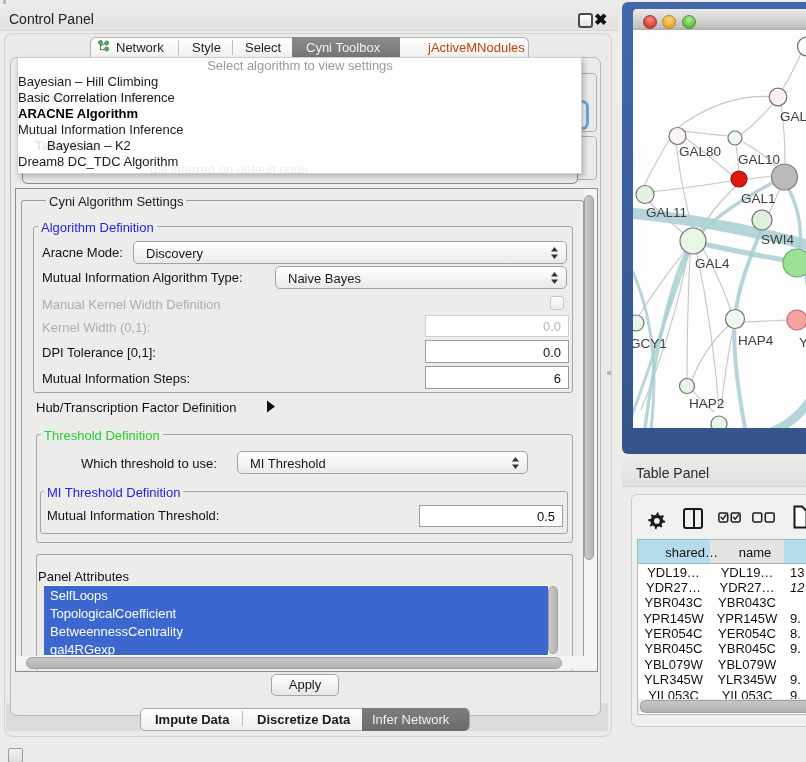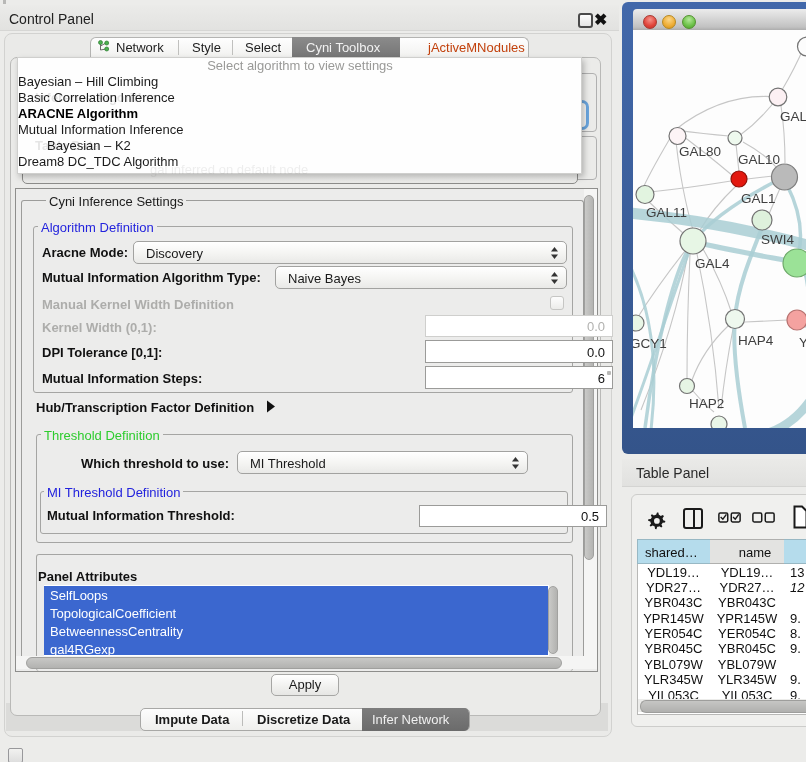--- a/index.html
+++ b/index.html
@@ -2,24 +2,24 @@
 <html><head>
 <meta charset="utf-8">
 <style>
 html,body{margin:0;padding:0;}
 body{width:806px;height:762px;overflow:hidden;background:#ececea;font-family:"Liberation Sans",sans-serif;}
 #root{position:absolute;top:0;left:0;width:806px;height:762px;overflow:hidden;}
 .abs{position:absolute;}
 .combo{position:absolute;border:1px solid #a2a2a0;border-radius:5px;background:linear-gradient(#ffffff,#f4f4f2 55%,#e9e9e7);box-shadow:inset 0 1px 0 rgba(255,255,255,.8);font-size:13px;color:#1a1a1a;}
 .combo .ctext{position:absolute;left:12px;top:50%;transform:translateY(-50%);white-space:nowrap;}
 .combo svg.arr{position:absolute;right:7px;top:50%;transform:translateY(-50%);}
-.tfield{position:absolute;border:1px solid #9b9b99;background:#fff;font-size:13px;color:#111;padding-left:44px;}
+.tfield{position:absolute;border:1px solid #9b9b99;background:#fff;font-size:13px;color:#111;}
 .tfield span{position:absolute;right:7px;top:50%;transform:translateY(-50%);}
 .tfield.dis{border:1px solid #cfcfcd;color:#b2b2b0;}
-.lab{position:absolute;font-size:13px;font-weight:bold;color:#111;white-space:nowrap;}
+.lab{position:absolute;font-size:13px;font-weight:normal;color:#111;white-space:nowrap;}
 .lab.dis{color:#adadab;}
 .gbox{position:absolute;border:1px solid #a5a5a3;border-radius:3px;}
 .gtitle{position:absolute;font-size:13px;white-space:nowrap;background:#ececeb;padding:0 3px;}
 </style>
 </head>
 <body>
 <div id="root">
 
   <div class="abs" style="left:0;top:5px;width:619px;height:25px;background:linear-gradient(#ebebe9,#e2e2e0);border-bottom:1px solid #d6d6d4;"></div>
   <div class="abs" style="left:9px;top:11px;font-size:14px;color:#222;">Control Panel</div>
@@ -65,21 +65,21 @@
   <div class="abs" style="left:18px;top:122px;width:300px;height:13px;font-size:13px;color:#1a1a1a;">Mutual Information Inference</div>
   <div class="abs" style="left:18px;top:138px;width:300px;height:13px;font-size:13px;color:#1a1a1a;padding-left:29px;">Bayesian – K2</div>
   <div class="abs" style="left:18px;top:154px;width:300px;height:13px;font-size:13px;color:#1a1a1a;">Dream8 DC_TDC Algorithm</div>
 
   <div class="abs" style="left:15px;top:188px;width:581px;height:482px;background:#ececeb;border:1px solid #8e8e8c;"></div>
 
   <div class="abs" style="left:584px;top:189px;width:13px;height:480px;background:#f5f5f4;"></div>
   <div class="abs" style="left:584px;top:195px;width:8px;height:363px;background:linear-gradient(90deg,#cacac8,#b4b4b2);border:1px solid #a0a09e;border-radius:5px;"></div>
 
   <div class="gbox" style="left:21px;top:200px;width:561px;height:468px;border-color:#9c9c9a;border-bottom:none;border-radius:3px 3px 0 0;"></div>
-  <div class="gtitle" style="left:46px;top:194px;color:#1c1c1c;">Cyni Inference Settings</div>
+  <div class="gtitle" style="left:46px;top:194px;color:#1c1c1c;">Cyni Algorithm Settings</div>
 
   <div class="gbox" style="left:33px;top:226px;width:538px;height:165px;"></div>
   <div class="gtitle" style="left:38px;top:220px;color:#2323dd;">Algorithm Definition</div>
 
   <div class="lab" style="left:42px;top:245px;">Aracne Mode:</div>
   <div class="combo" style="left:133px;top:241px;width:432px;height:21px;">
       <span class="ctext">Discovery</span>
       <svg class="arr" width="9" height="13" viewBox="0 0 9 13">
         <path d="M4.5 0.5 L8 5 L1 5 Z" fill="#333"></path>
         <path d="M4.5 12.5 L8 8 L1 8 Z" fill="#333"></path>
@@ -261,21 +261,21 @@
     <rect x="15" y="1" width="10" height="10" rx="1.5" fill="none" stroke="#1a1a1a" stroke-width="1.7"></rect>
   </svg>
   <svg class="abs" style="left:793px;top:505px;" width="14" height="24" viewBox="0 0 14 24">
     <path d="M1.5 1.5 L9 1.5 L13.5 6 L13.5 22.5 L1.5 22.5 Z" fill="#fff" stroke="#1a1a1a" stroke-width="2"></path>
   </svg>
 
   <div class="abs" style="left:637px;top:539px;width:169px;height:174px;background:#fff;border:1px solid #b8b8b6;border-right:none;"></div>
   <div class="abs" style="left:637px;top:539px;width:72px;height:23px;background:#b5dcec;border:1px solid #98b8c4;"></div>
   <div class="abs" style="left:710px;top:539px;width:74px;height:23px;background:#e3e3e1;border:1px solid #b0b0ae;border-left:none;"></div>
   <div class="abs" style="left:784px;top:539px;width:22px;height:23px;background:#b5dcec;border-top:1px solid #98b8c4;border-bottom:1px solid #98b8c4;"></div>
-  <div class="abs" style="left:645px;top:545px;width:73px;font-size:13px;color:#111;text-align:left;">shared…</div>
+  <div class="abs" style="left:645px;top:545px;width:73px;font-size:13px;color:#111;text-align:right;">shared…</div>
   <div class="abs" style="left:718px;top:545px;width:74px;font-size:13px;color:#111;text-align:center;">name</div>
 
   <div class="abs" style="left:637px;top:565px;width:73px;font-size:13px;color:#111;text-align:center;">YDL19…</div>
   <div class="abs" style="left:710px;top:565px;width:74px;font-size:13px;color:#111;text-align:center;">YDL19…</div>
   <div class="abs" style="left:790px;top:565px;font-size:13px;color:#111;">13</div>
   <div class="abs" style="left:637px;top:580px;width:73px;font-size:13px;color:#111;text-align:center;">YDR27…</div>
   <div class="abs" style="left:710px;top:580px;width:74px;font-size:13px;color:#111;text-align:center;">YDR27…</div>
   <div class="abs" style="left:790px;top:580px;font-size:13px;color:#111;font-style:italic;">12</div>
   <div class="abs" style="left:637px;top:595px;width:73px;font-size:13px;color:#111;text-align:center;">YBR043C</div>
   <div class="abs" style="left:710px;top:595px;width:74px;font-size:13px;color:#111;text-align:center;">YBR043C</div>

